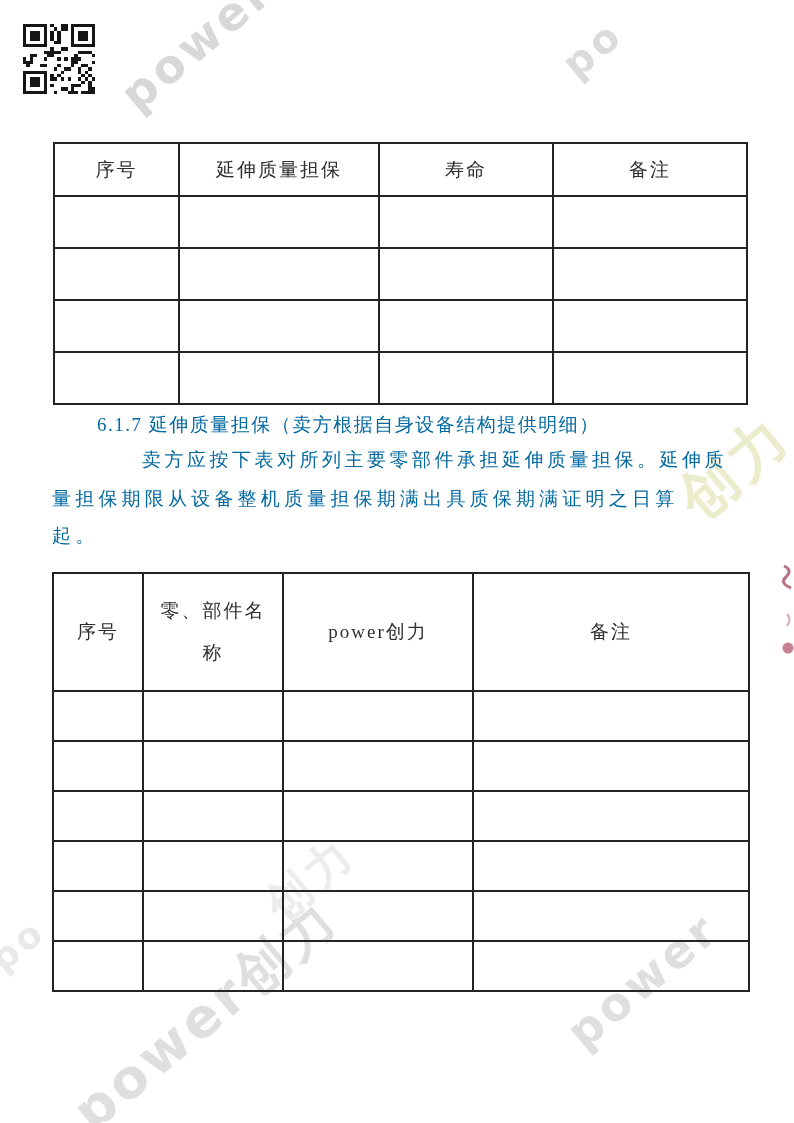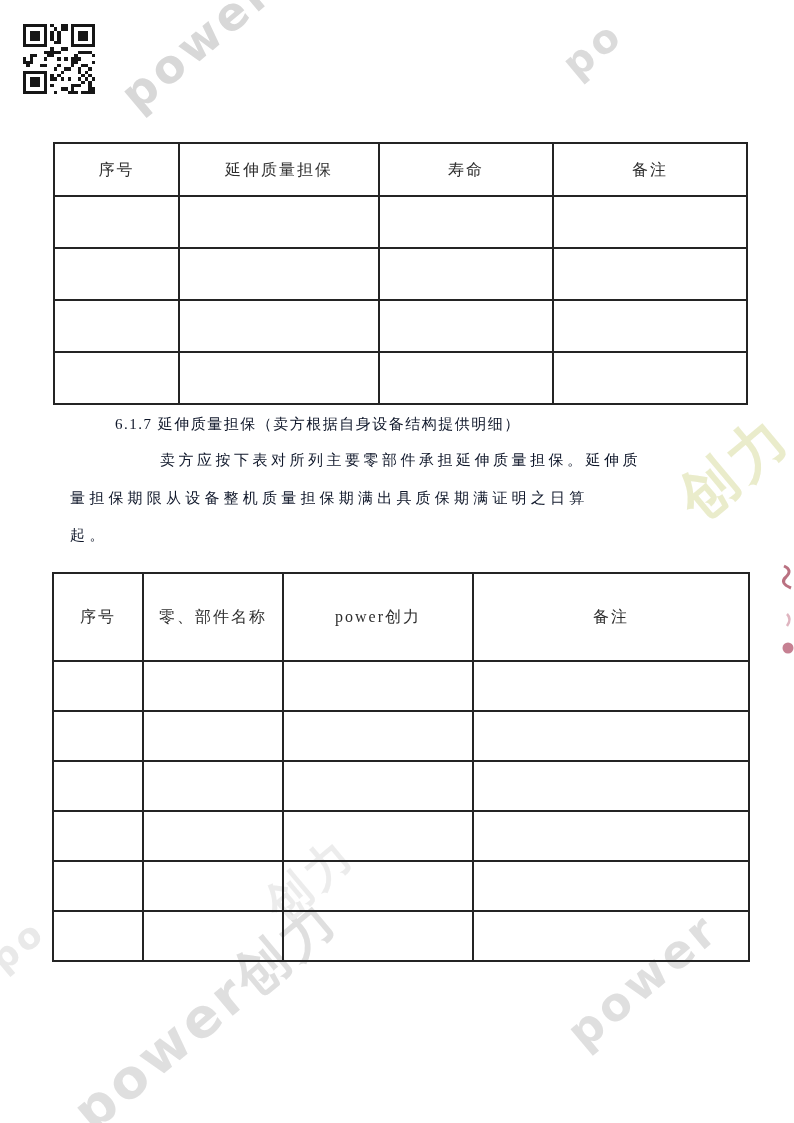--- a/index.html
+++ b/index.html
@@ -24,31 +24,31 @@
   .wm5{left:556px;top:1018px;font-size:46px;}
   .wm6{left:252px;top:888px;font-size:46px;}
   .wm7{left:-18px;top:948px;font-size:36px;}
 
   
   table{border-collapse:collapse;table-layout:fixed;position:absolute;background:transparent;}
   .t1{left:53px;top:142px;width:693px;}
   .t2{left:52px;top:572px;width:696px;}
   th,td{
     border:2px solid #242424;text-align:center;vertical-align:middle;
-    font-weight:normal;font-size:16px;letter-spacing:2px;color:#2e2e2e;
+    font-weight:normal;font-size:19px;letter-spacing:2px;color:#2e2e2e;
     padding:0 12px;line-height:42px;overflow:hidden;margin-left:43px;
   }
   .t2 th{padding:16px 14px;}
   .t1 thead tr{height:53px;}
   .t1 tbody tr{height:52px;}
   .t2 thead tr{height:88px;}
   .t2 tbody tr{height:50px;}
 
   
-  .sec{position:absolute;left:70px;top:406px;width:672px;font-size:15px;color:#0f172a;}
+  .sec{position:absolute;left:52px;top:406px;width:672px;font-size:19px;color:#0369a1;}
   .sec>div{height:37px;line-height:37px;white-space:nowrap;}
   .sec .heading{padding-left:45px;letter-spacing:1.5px;}
   .sec .l0{padding-left:90px;letter-spacing:3.5px;font-family:Liberation Mono, monospace;}
   .sec .l1{letter-spacing:4.2px;}
   .sec .l2{letter-spacing:4.2px;}
 
   
   .seal{position:absolute;right:0;top:550px;width:16px;height:120px;pointer-events:none;}
   .seal svg{width:100%;height:100%;display:block;}
 </style>

